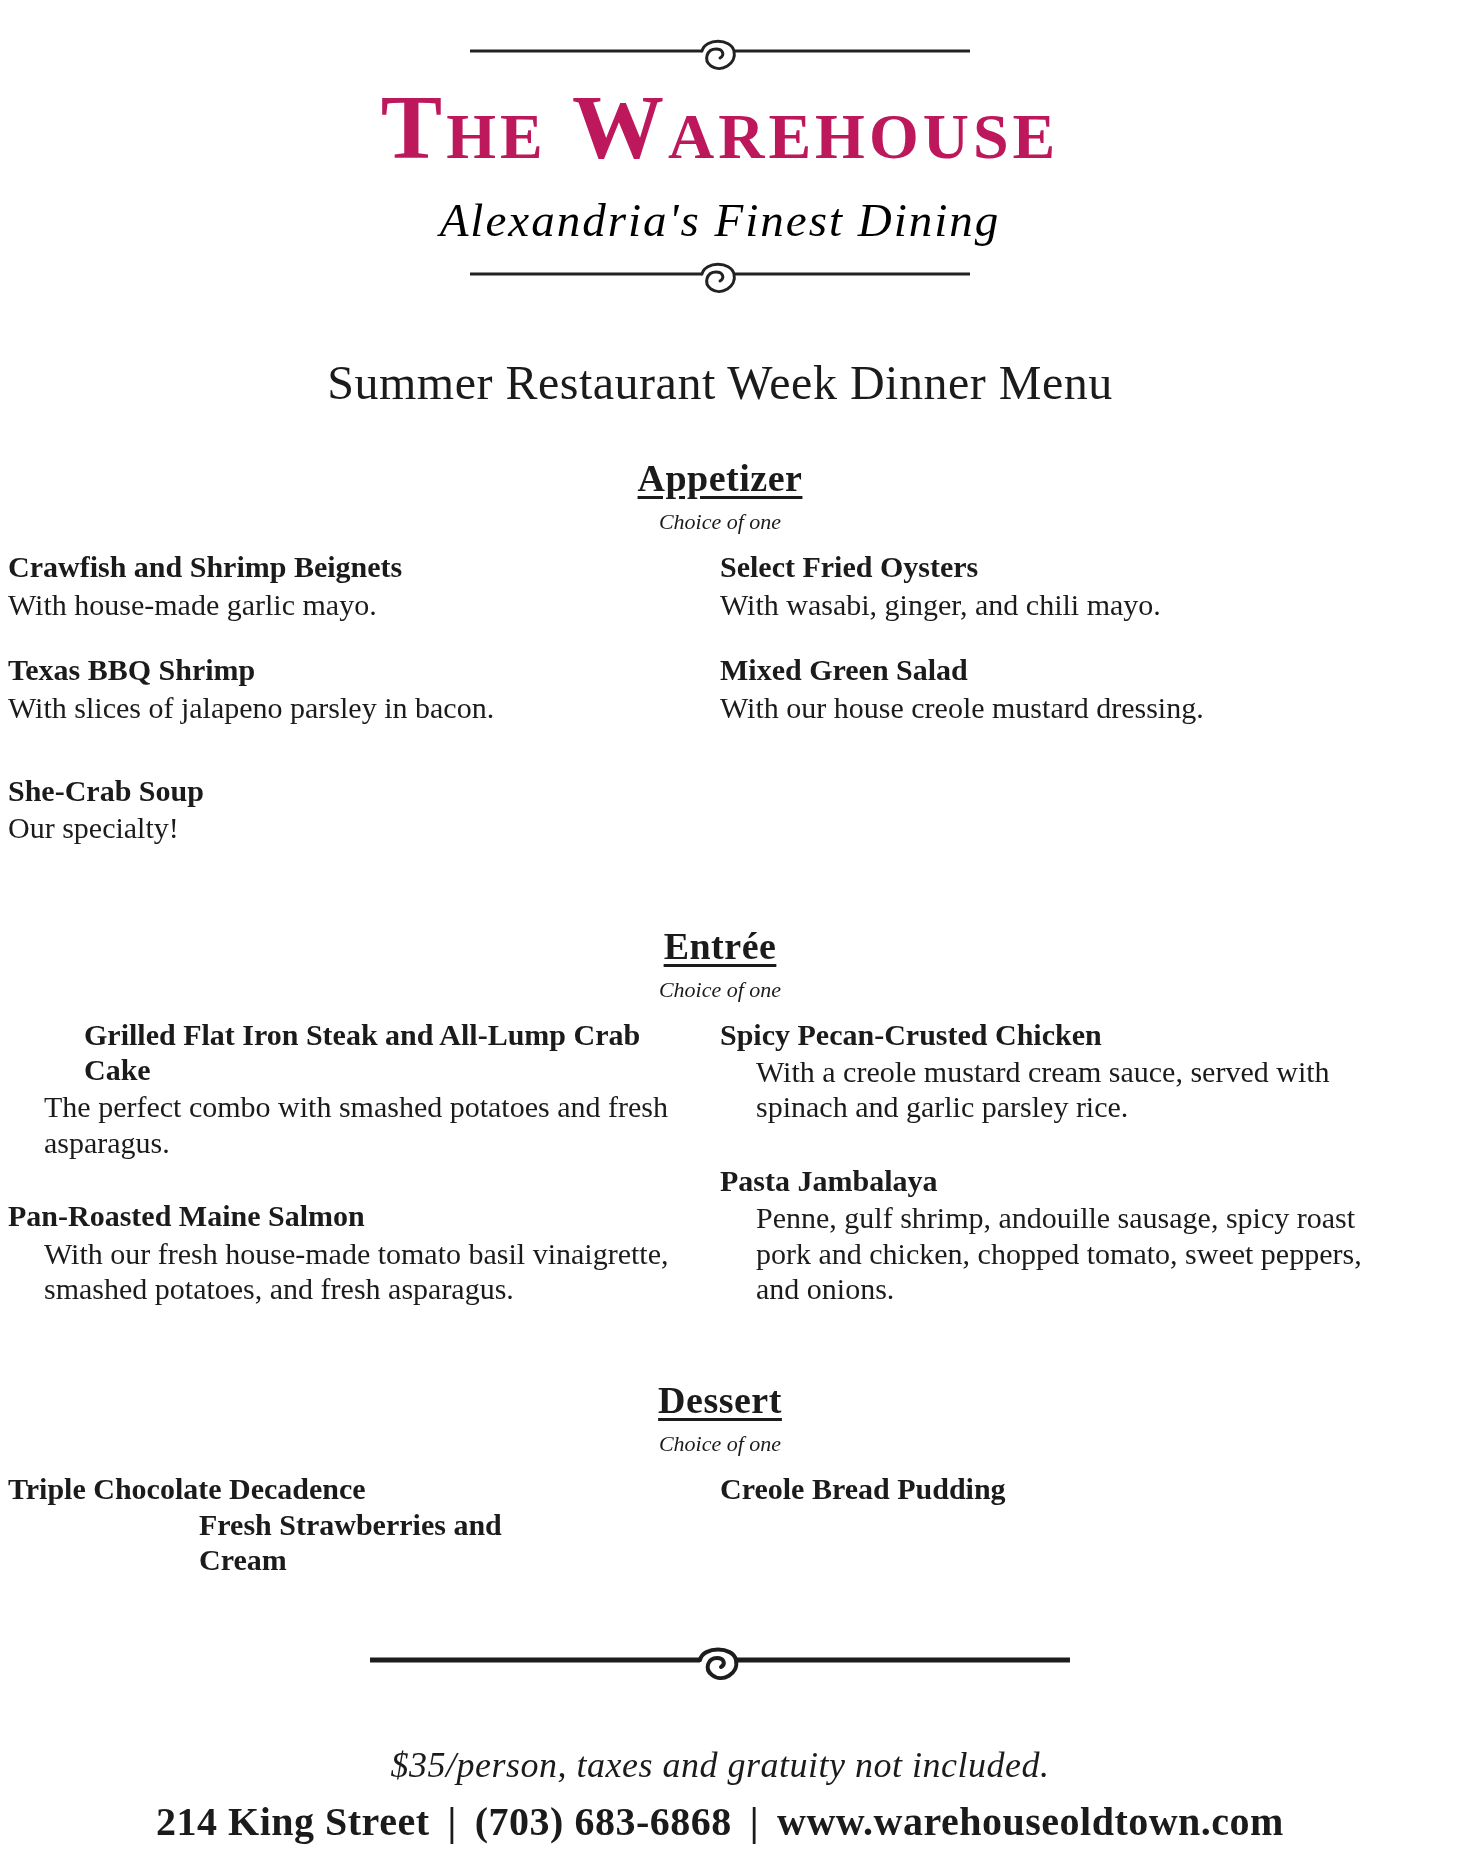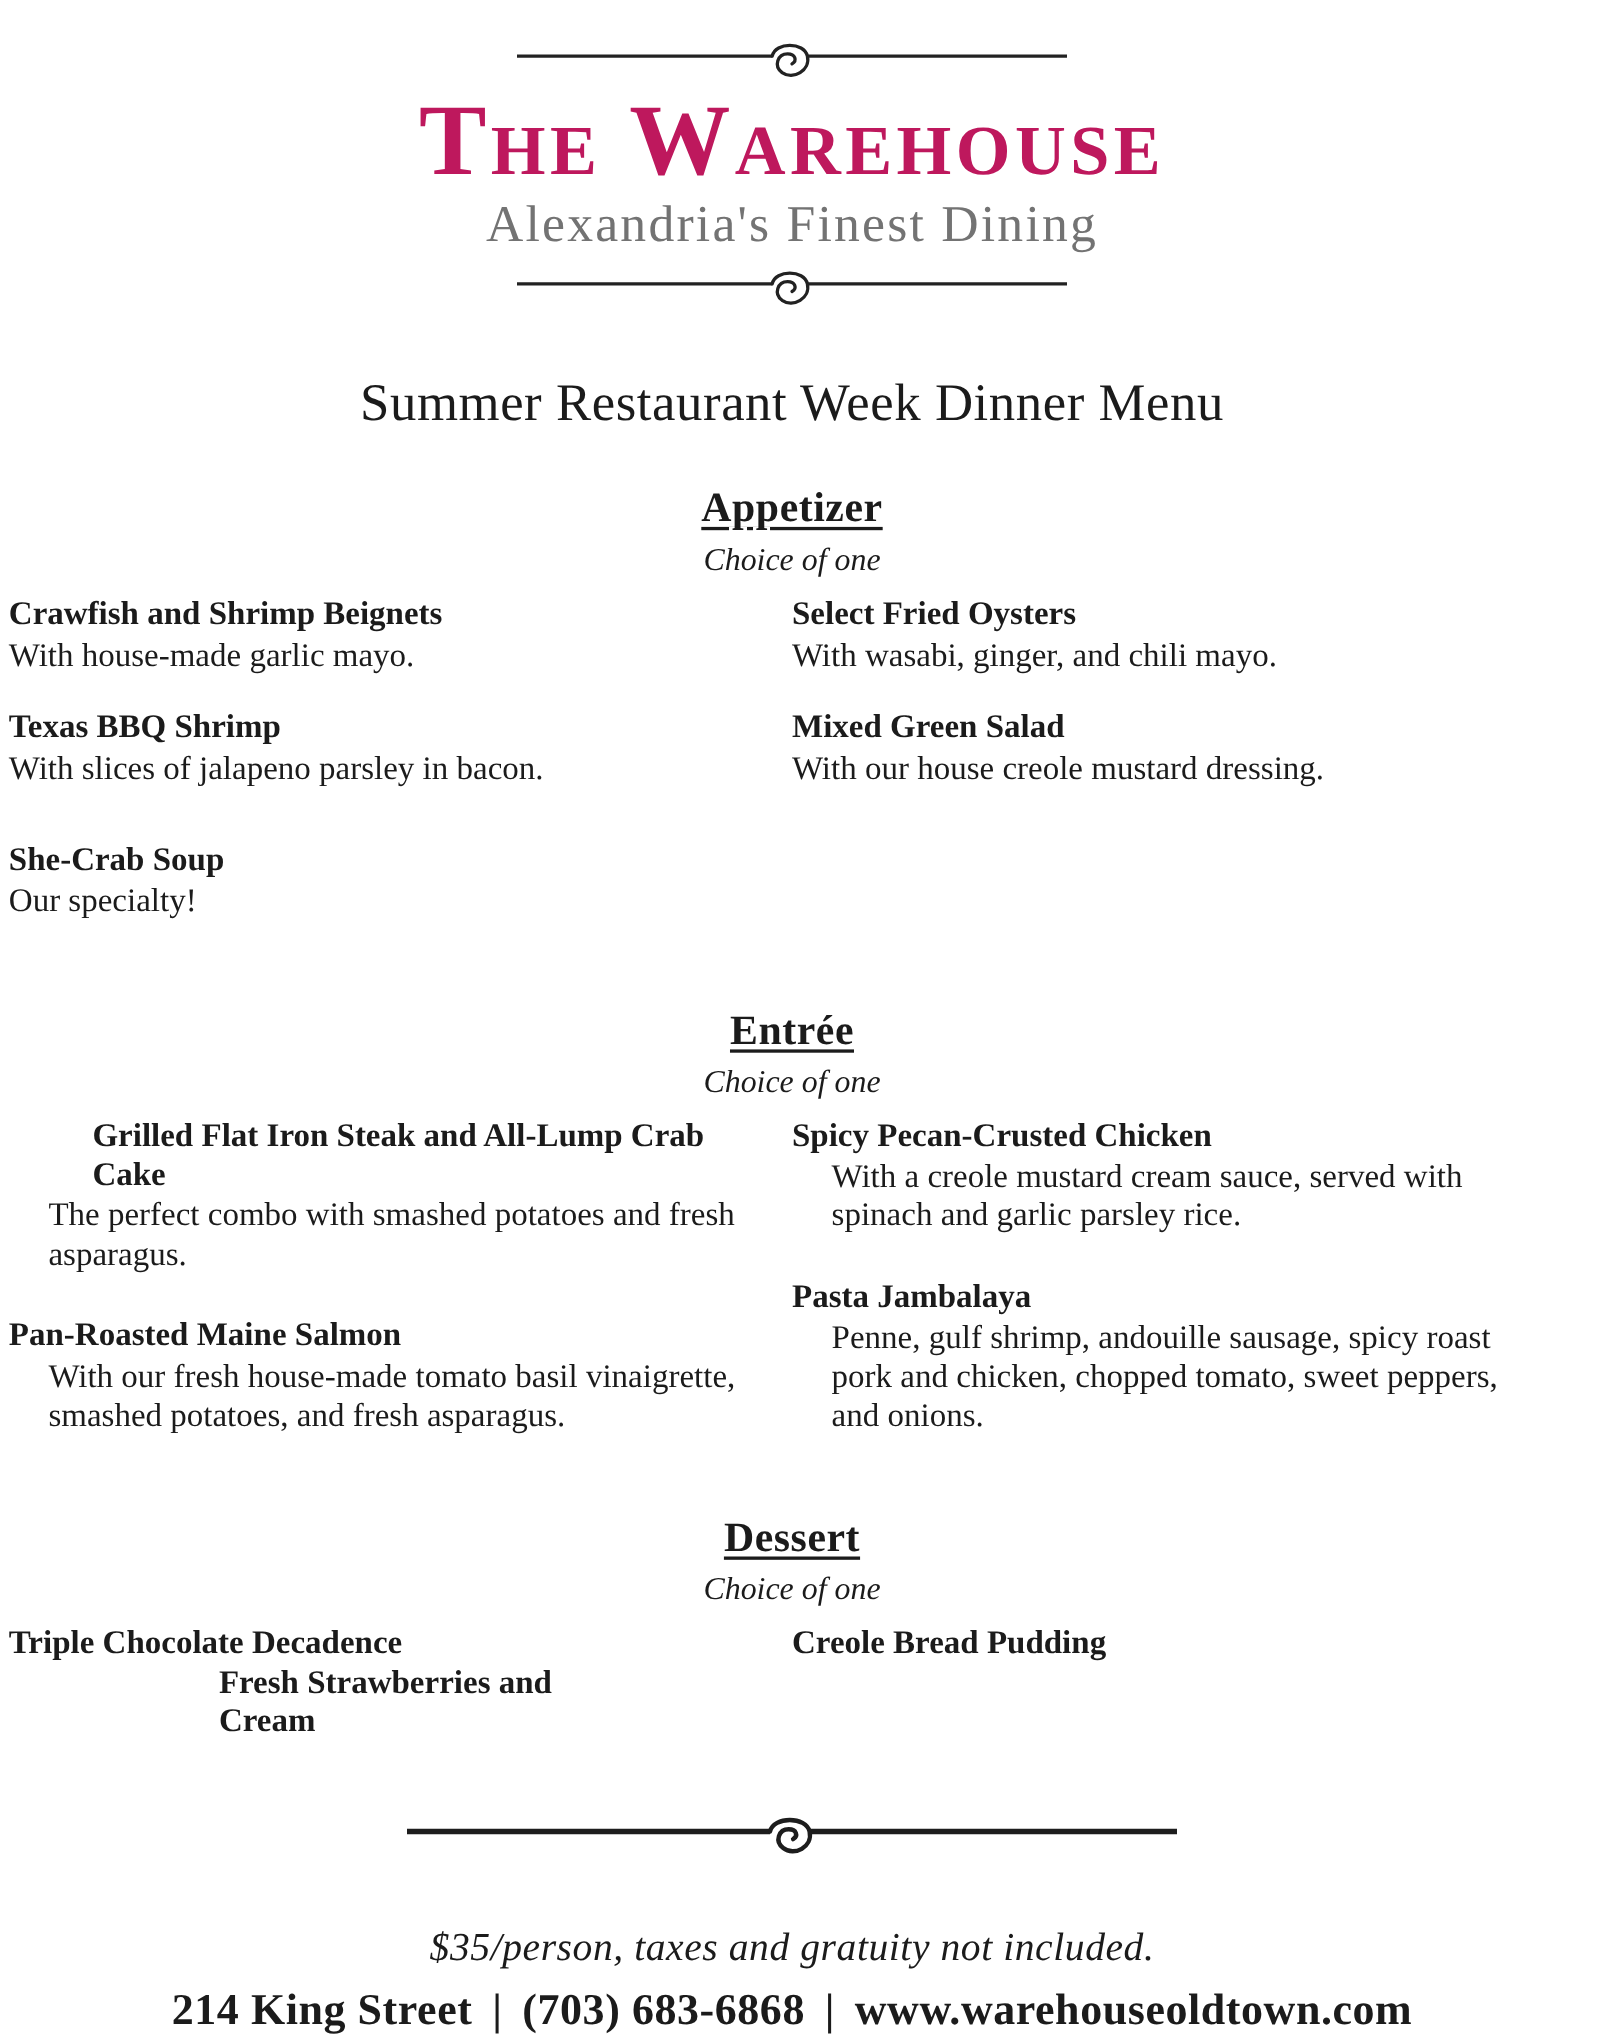--- a/index.html
+++ b/index.html
@@ -26,23 +26,24 @@
     font-size: 92px;
     font-weight: 700;
     font-variant: small-caps;
     letter-spacing: 4px;
     line-height: 1.08;
     color: #be185d;
     margin-top: 2px;
   }
   .tagline {
     font-size: 47px;
+    font-style: italic;
     letter-spacing: 2px;
-    color: #737373;
-    margin-top: 0;
+    color: #000000;
+    margin-top: 16px;
   }
   .menu-title {
     font-size: 48px;
     font-weight: 400;
     margin-top: 56px;
     letter-spacing: 0.5px;
   }
 
   .section { margin-top: 0; }
   .sec-appetizer { margin-top: 46px; }
@@ -51,21 +52,21 @@
 
   .sec-head {
     font-size: 38px;
     font-weight: 700;
     text-decoration: underline;
     text-decoration-thickness: 2.5px;
     text-underline-offset: 5px;
     letter-spacing: 0.5px;
   }
   .choice {
-    font-size: 29px;
+    font-size: 22px;
     font-style: italic;
     margin-top: 9px;
   }
 
   .two-col {
     display: grid;
     grid-template-columns: 1fr 1fr;
     row-gap: 30px;
     margin-top: 14px;
   }

